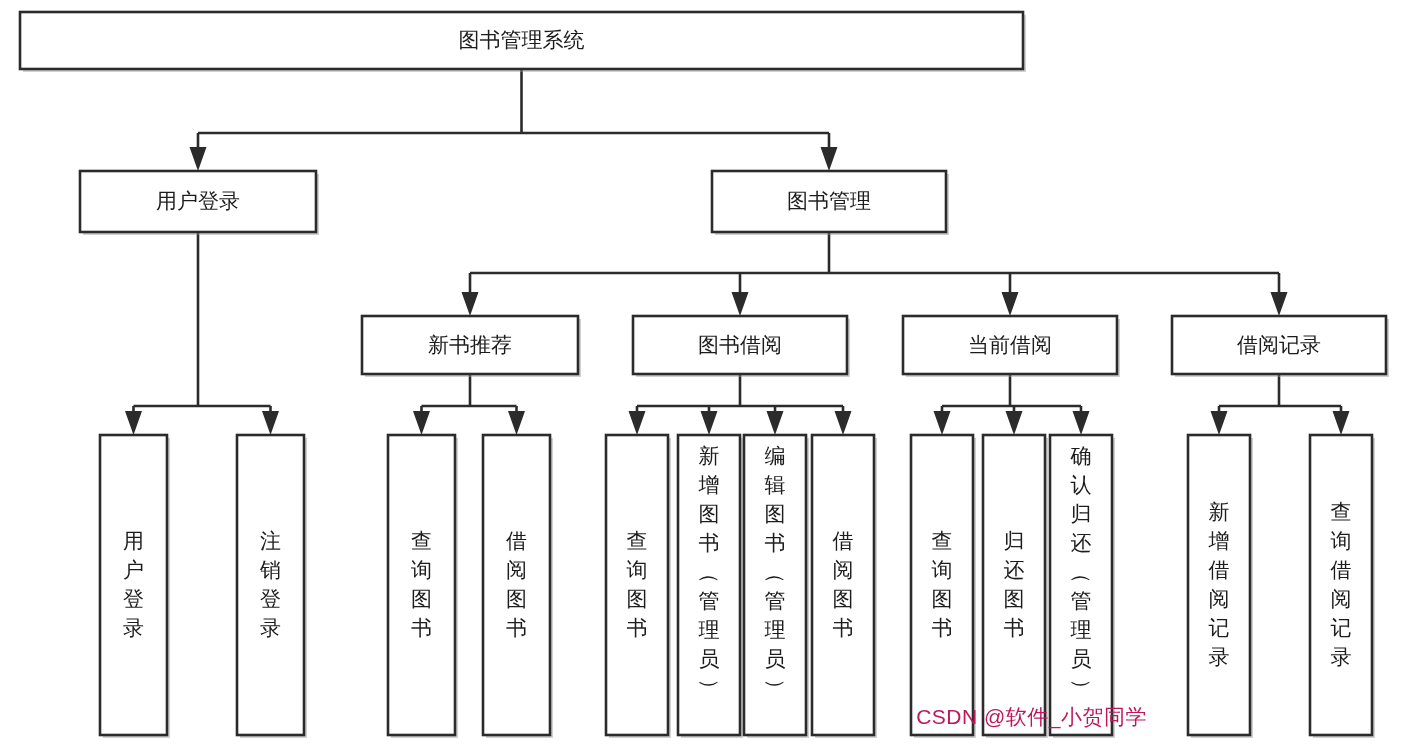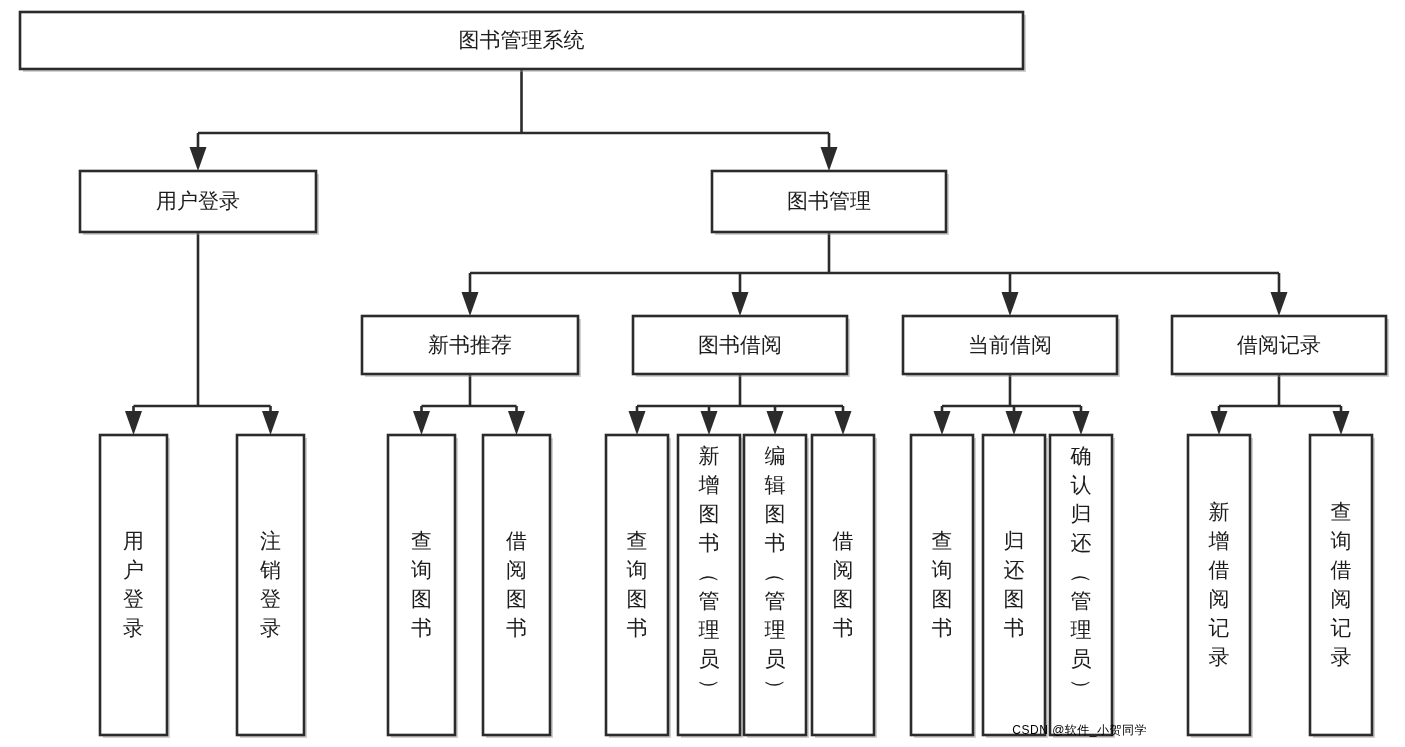--- a/index.html
+++ b/index.html
@@ -56,24 +56,24 @@
   .node-label-v-char {
     font-family: "Liberation Sans", "DejaVu Sans", sans-serif;
     font-size: 21px;
     fill: #1c1c1c;
     text-anchor: middle;
     dominant-baseline: middle;
   }
   .watermark {
     position: absolute;
     right: 8px;
-    bottom: 8px;
+    bottom: 16px;
     font-family: "Liberation Sans", "DejaVu Sans", sans-serif;
-    font-size: 12px;
-    color: #000000;
+    font-size: 21px;
+    color: #be185d;
     white-space: nowrap;
     letter-spacing: .5px;
     pointer-events: none;
   }
 </style>
 </head>
 <body>
 
 <div id="diagram-root">
   <svg id="tree-svg" viewBox="0 0 1405 747" preserveAspectRatio="none" aria-hidden="false">

